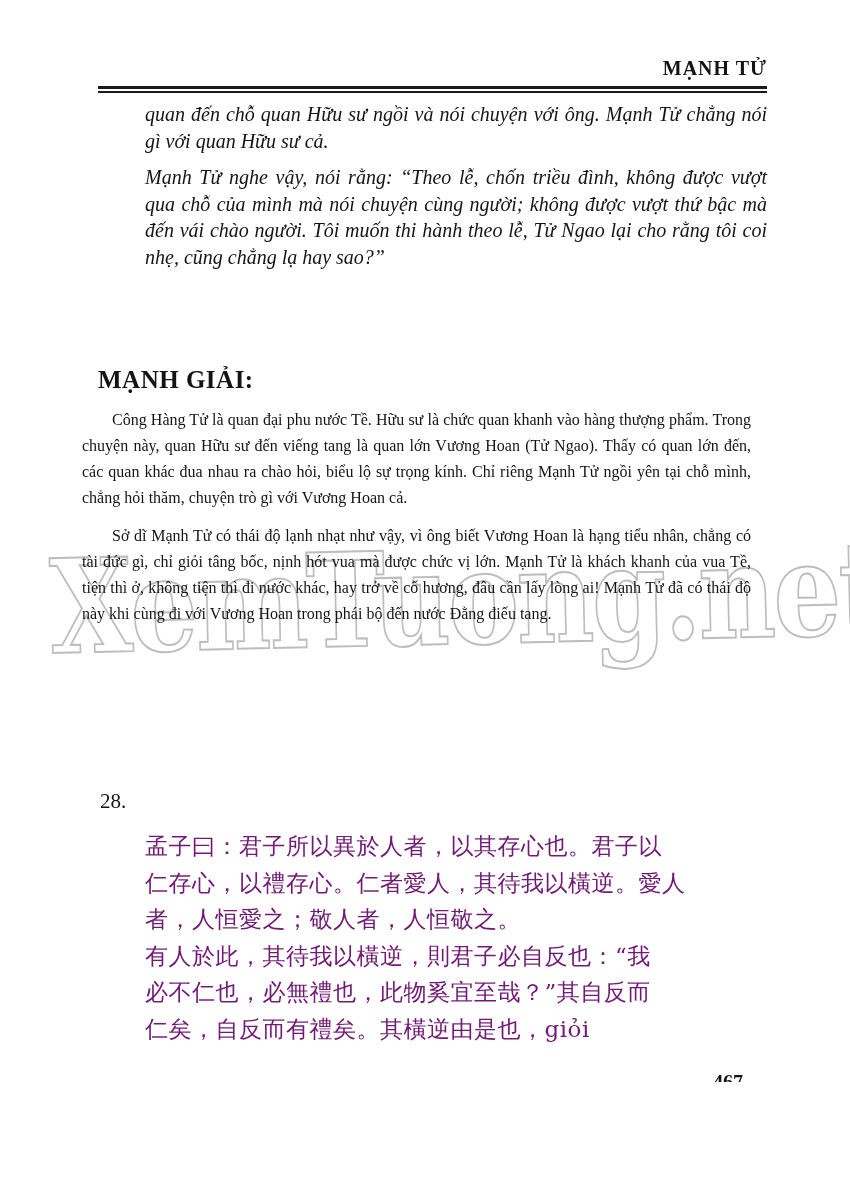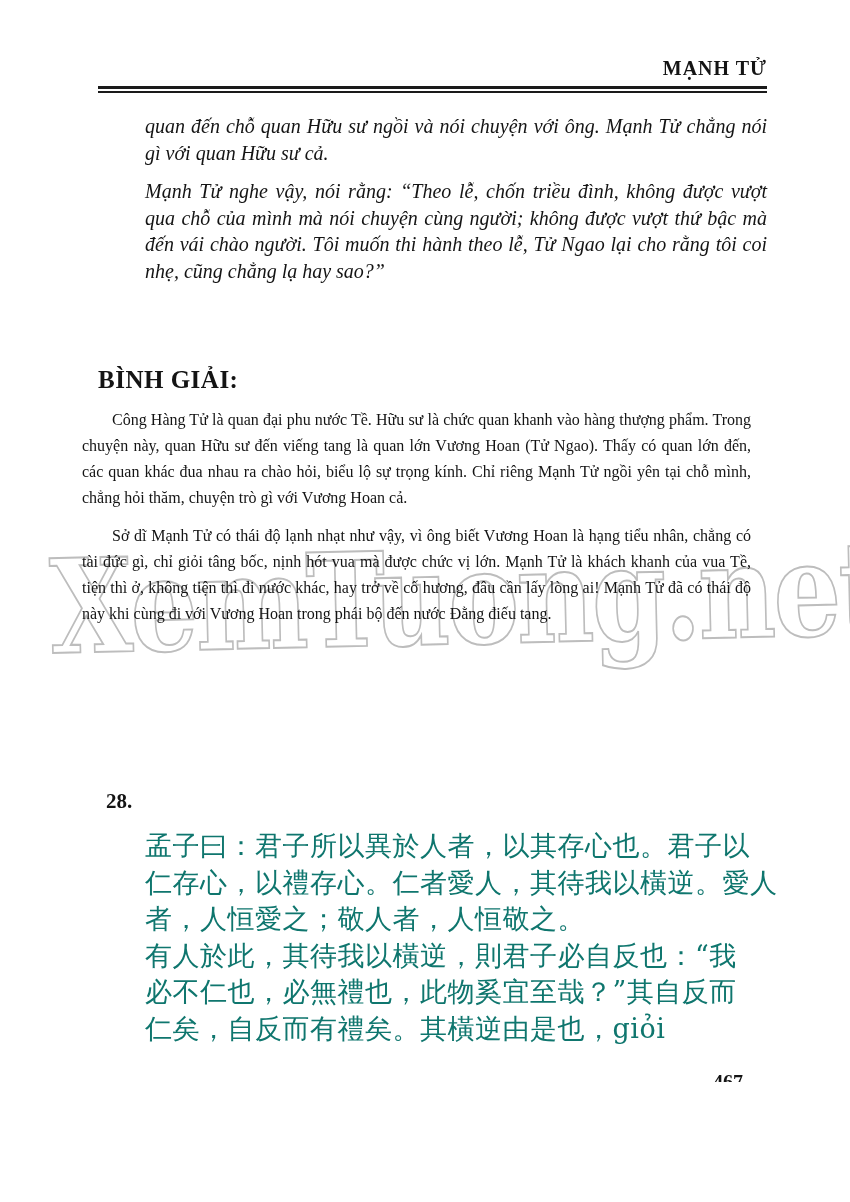--- a/index.html
+++ b/index.html
@@ -5,30 +5,30 @@
   html,body{margin:0;padding:0;}
   body{width:850px;height:1202px;background:#ffffff;font-family:"Liberation Serif",serif;color:#141414;}
   .sheet{position:relative;width:850px;height:1082px;background:#fff;overflow:hidden;}
 
   
   .header-title{position:absolute;top:57px;right:83px;font-size:20px;font-weight:bold;letter-spacing:1px;z-index:2;}
   .header-rule{position:absolute;top:86px;left:98px;right:83px;height:2px;border-top:3px solid #1a1a1a;border-bottom:2px solid #1a1a1a;z-index:2;}
 
   
   .quotes{position:absolute;top:101px;left:145px;width:622px;font-style:italic;font-size:20px;line-height:26.5px;text-align:justify;z-index:2;}
-  .quotes p{margin:12px 0 10px 0;font-style:italic;}
+  .quotes p{margin:0 0 10px 0;font-style:italic;}
 
   
   .bg-heading{position:absolute;top:366px;left:98px;font-size:25px;font-weight:bold;letter-spacing:0.5px;z-index:2;}
   .commentary{position:absolute;top:407px;left:82px;width:669px;font-size:16px;line-height:26px;text-align:justify;z-index:2;}
   .commentary p{margin:0 0 12px 0;text-indent:30px;}
 
   
-  .section-number{position:absolute;top:789px;left:100px;font-size:21px;font-weight:bold;z-index:2;margin-left:6px;}
-  .chinese{position:absolute;top:828px;left:145px;width:625px;font-size:27px;line-height:36.5px;color:#0f766e;font-family:"DejaVu Serif",serif;z-index:2;}
+  .section-number{position:absolute;top:789px;left:100px;font-size:21px;font-weight:normal;z-index:2;}
+  .chinese{position:absolute;top:828px;left:145px;width:625px;font-size:23px;line-height:36.5px;color:#701a75;font-family:"DejaVu Serif",serif;z-index:2;}
   .chinese .cn-line{white-space:nowrap;letter-spacing:0.5px;}
 
   
   .page-number{position:absolute;top:1071px;right:107px;font-size:20px;font-weight:bold;z-index:2;}
 
   
   .watermark{position:absolute;top:531px;left:50px;z-index:1;font-family:"DejaVu Serif",serif;
     font-weight:bold;font-size:130px;letter-spacing:-3px;white-space:nowrap;
     color:transparent;-webkit-text-stroke:2px #b6b6b6;
     transform:rotate(-1.3deg) scaleX(0.82);transform-origin:left center;opacity:0.9;}
@@ -45,21 +45,21 @@
 <div class="sheet">
 
   <div class="header-title">MẠNH TỬ</div>
   <div class="header-rule"></div>
 
   <div class="quotes">
     <p>quan đến chỗ quan Hữu sư ngồi và nói chuyện với ông. Mạnh Tử chẳng nói gì với quan Hữu sư cả.</p>
     <p>Mạnh Tử nghe vậy, nói rằng: “Theo lễ, chốn triều đình, không được vượt qua chỗ của mình mà nói chuyện cùng người; không được vượt thứ bậc mà đến vái chào người. Tôi muốn thi hành theo lễ, Tử Ngao lại cho rằng tôi coi nhẹ, cũng chẳng lạ hay sao?”</p>
   </div>
 
-  <div class="bg-heading">BÌNH GIẢI:</div>
+  <div class="bg-heading">MẠNH GIẢI:</div>
 
   <div class="commentary">
     <p>Công Hàng Tử là quan đại phu nước Tề. Hữu sư là chức quan khanh vào hàng thượng phẩm. Trong chuyện này, quan Hữu sư đến viếng tang là quan lớn Vương Hoan (Tử Ngao). Thấy có quan lớn đến, các quan khác đua nhau ra chào hỏi, biểu lộ sự trọng kính. Chỉ riêng Mạnh Tử ngồi yên tại chỗ mình, chẳng hỏi thăm, chuyện trò gì với Vương Hoan cả.</p>
     <p>Sở dĩ Mạnh Tử có thái độ lạnh nhạt như vậy, vì ông biết Vương Hoan là hạng tiểu nhân, chẳng có tài đức gì, chỉ giỏi tâng bốc, nịnh hót vua mà được chức vị lớn. Mạnh Tử là khách khanh của vua Tề, tiện thì ở, không tiện thì đi nước khác, hay trở về cố hương, đâu cần lấy lòng ai! Mạnh Tử đã có thái độ này khi cùng đi với Vương Hoan trong phái bộ đến nước Đằng điếu tang.</p>
   </div>
 
   <div class="section-number">28.</div>
 
   <div class="chinese">
     <div class="cn-line">孟子曰：君子所以異於人者，以其存心也。君子以</div>

